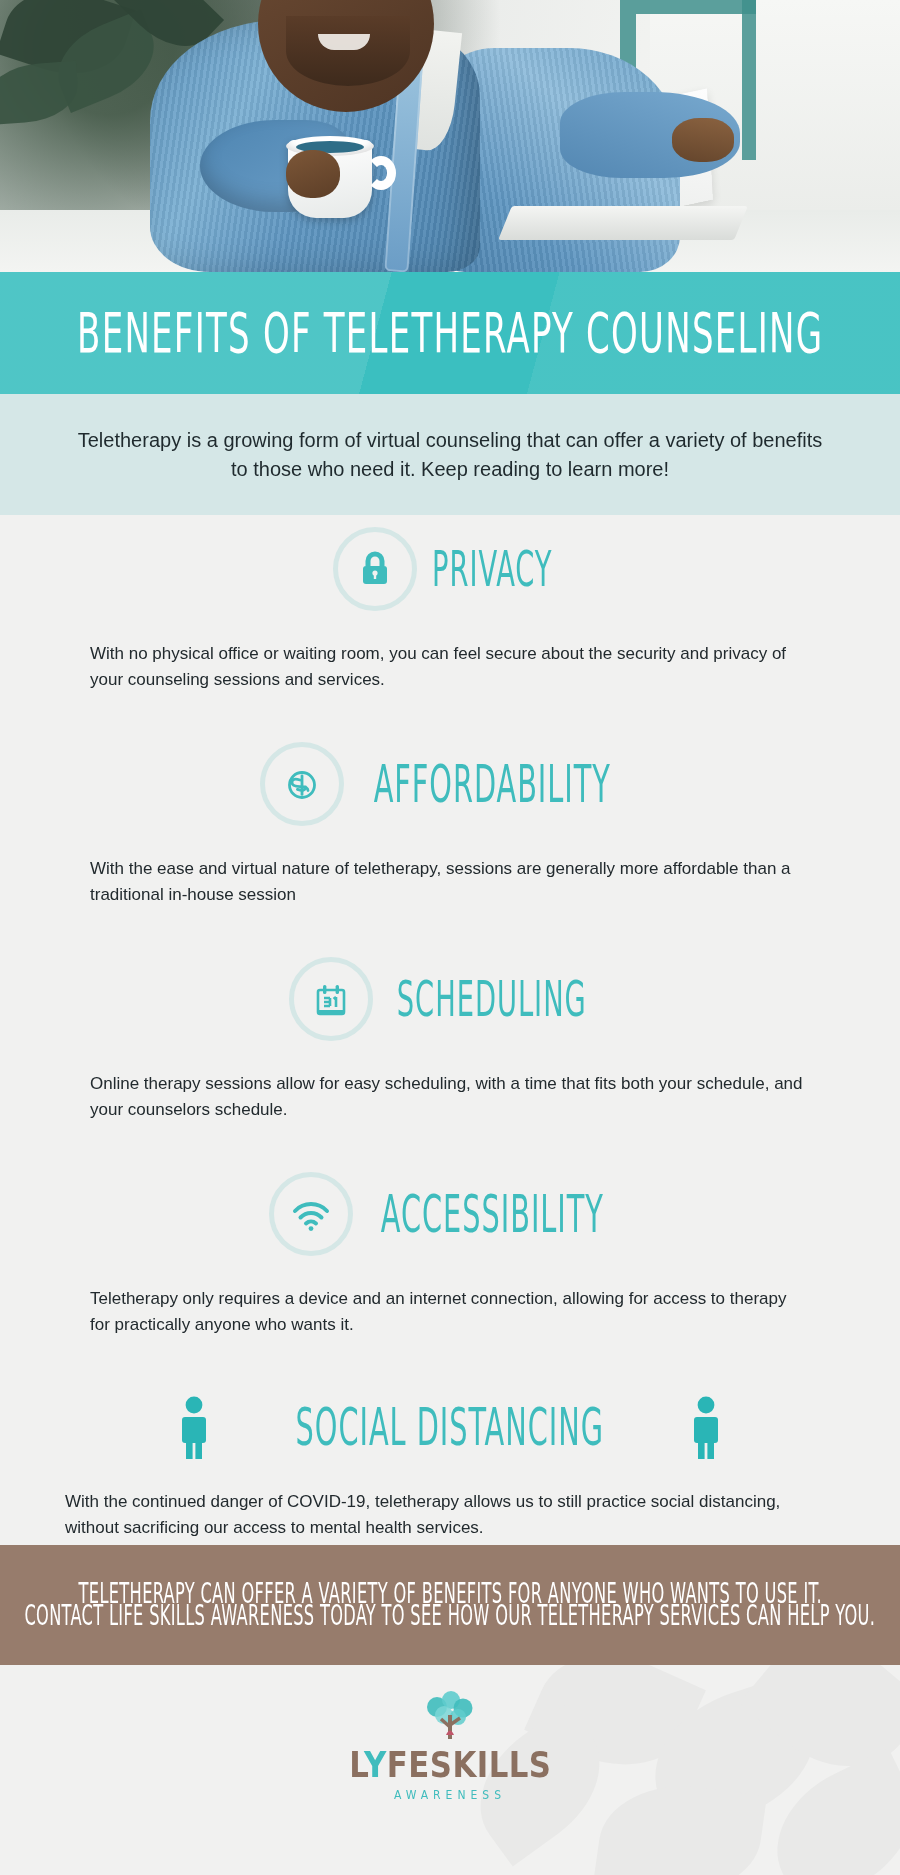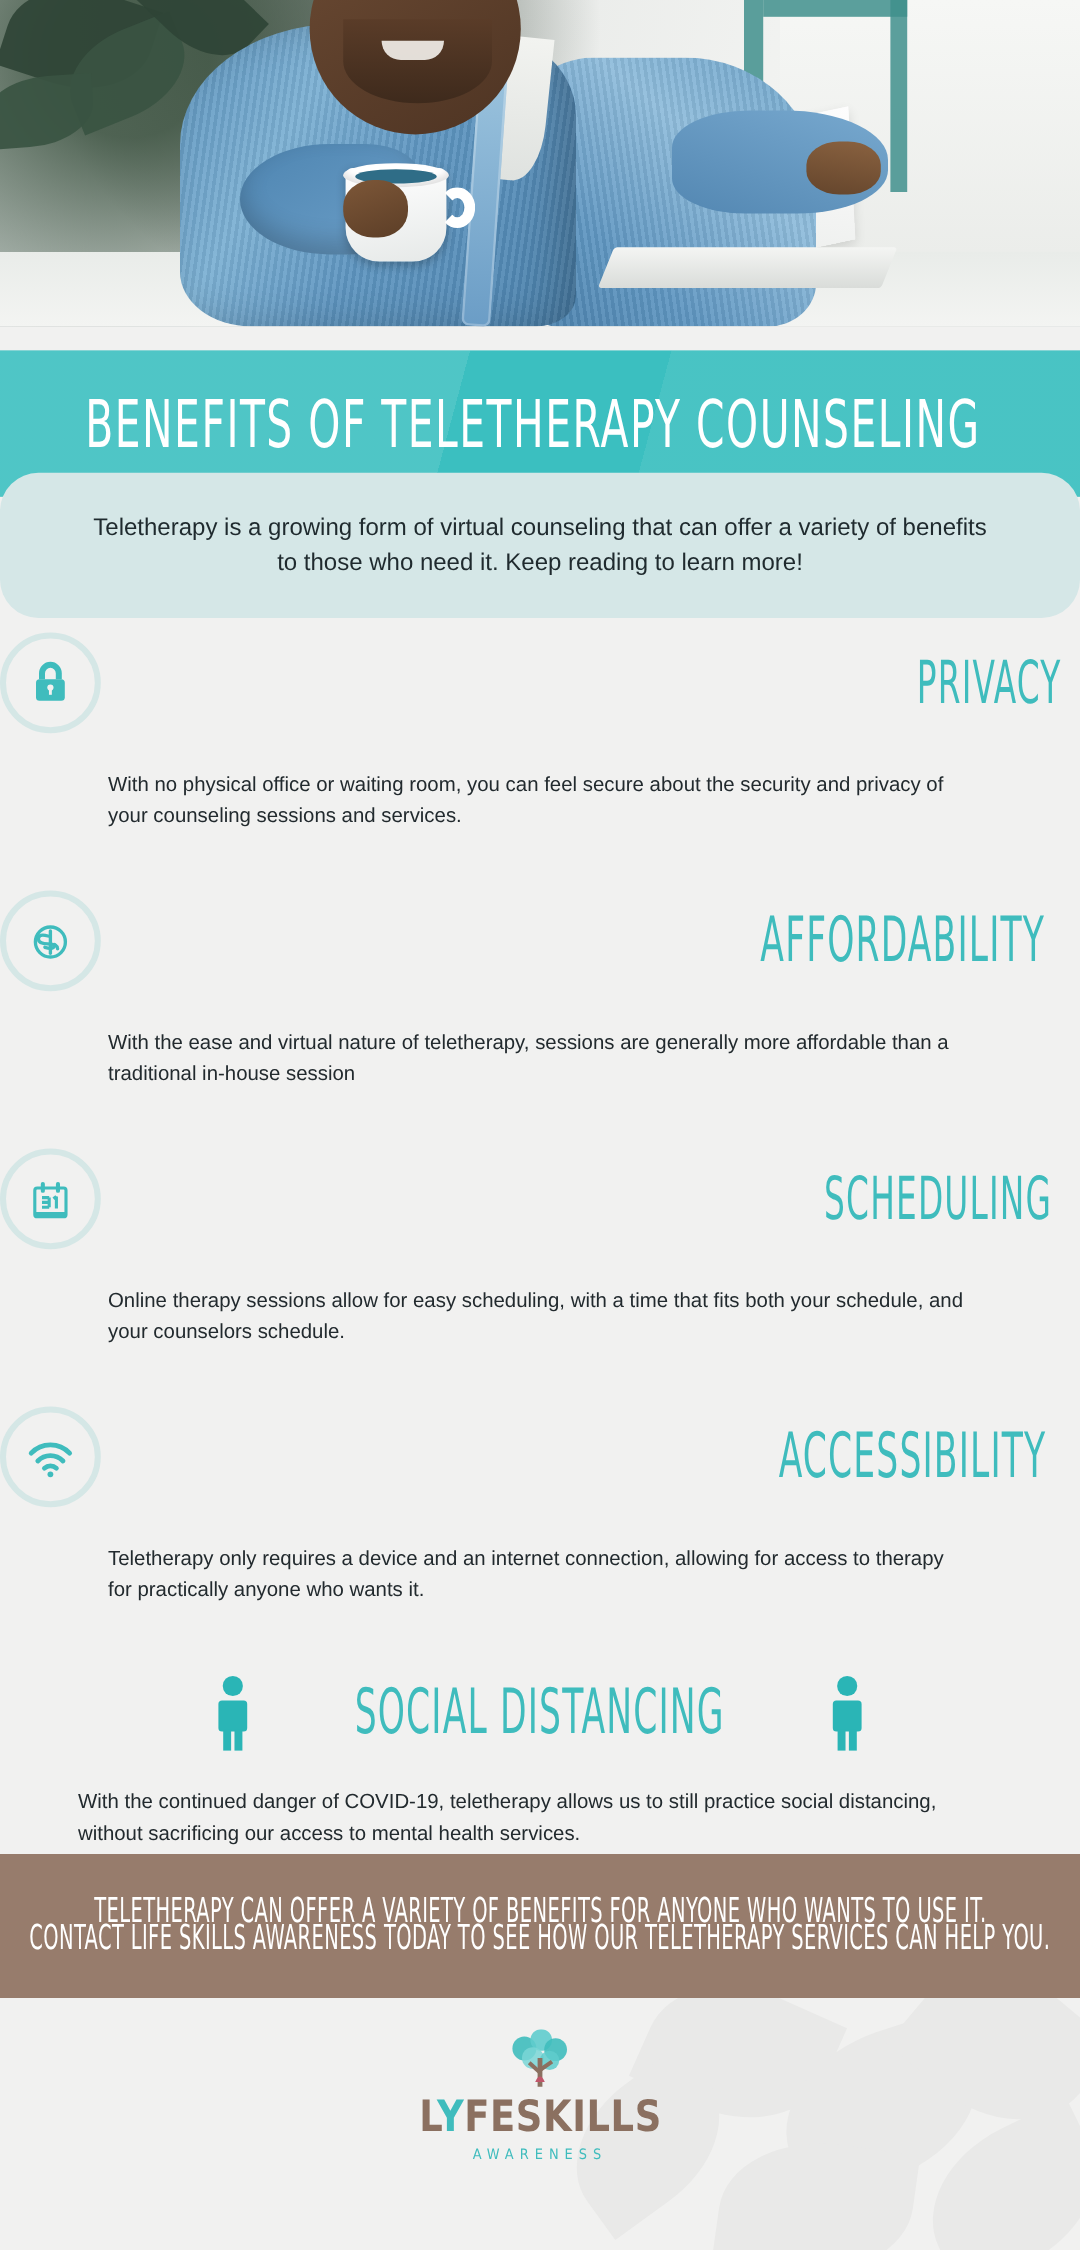--- a/index.html
+++ b/index.html
@@ -83,23 +83,22 @@
   .laptop-screen { position:absolute; left:520px; top:108px; width:190px; height:112px;
         background:linear-gradient(200deg,#fdfdfd,#e9ebe9); transform:skewY(-9deg) rotate(-3deg);
         box-shadow:0 4px 10px rgba(0,0,0,.12); }
   .laptop-base { position:absolute; left:505px; top:206px; width:236px; height:34px;
         background:linear-gradient(180deg,#f4f5f3,#d9dcd9); transform:skewX(-22deg); border-radius:3px; }
 
   
   .banner {
     position:absolute; left:0; top:272px; width:900px; height:122px;
     background:#3bbfc0;
-    display:flex; align-items:center; justify-content:flex-start;
+    display:flex; align-items:center; justify-content:center;
     overflow:hidden;
-    margin-top:20px;
   }
   .banner::before{
     content:""; position:absolute; inset:0;
     background:linear-gradient(105deg, rgba(255,255,255,.10) 0 42%, rgba(255,255,255,0) 42% 60%, rgba(255,255,255,.07) 60% 100%);
   }
   .banner-title {
     position:relative;
     color:#ffffff;
     font-family:"DejaVu Sans Condensed","Liberation Sans Narrow","Liberation Sans",sans-serif;
     font-size:45px; line-height:1;
@@ -108,31 +107,31 @@
     text-transform:uppercase;
     transform:scaleX(.84) scaleY(1.22);
     transform-origin:center;
     white-space:nowrap;
   }
 
   
   .intro {
     position:absolute; left:0; top:394px; width:900px; height:121px;
     background:#d5e7e7;
-    display:flex; align-items:center; justify-content:center;border-radius:32px;
+    display:flex; align-items:center; justify-content:center;
   }
   .intro p {
     width:760px; text-align:center;
     font-size:20px; line-height:1.45; color:#1f2a2e;
   }
 
   
   .benefits { position:absolute; left:0; top:515px; width:900px; height:1030px; background:#f1f1f0; }
   .benefit { width:900px; }
-  .b-head { display:flex; align-items:center; justify-content:space-between; }
+  .b-head { display:flex; align-items:center; justify-content:center; }
   .circle {
     width:84px; height:84px; border-radius:50%;
     border:5px solid #d5e7e6;
     display:flex; align-items:center; justify-content:center;
     flex:0 0 auto;
   }
   .b-title {
     color:#3fbcbd;
     font-family:"DejaVu Sans Condensed","Liberation Sans Narrow","Liberation Sans",sans-serif;
     font-size:38px; line-height:1;

